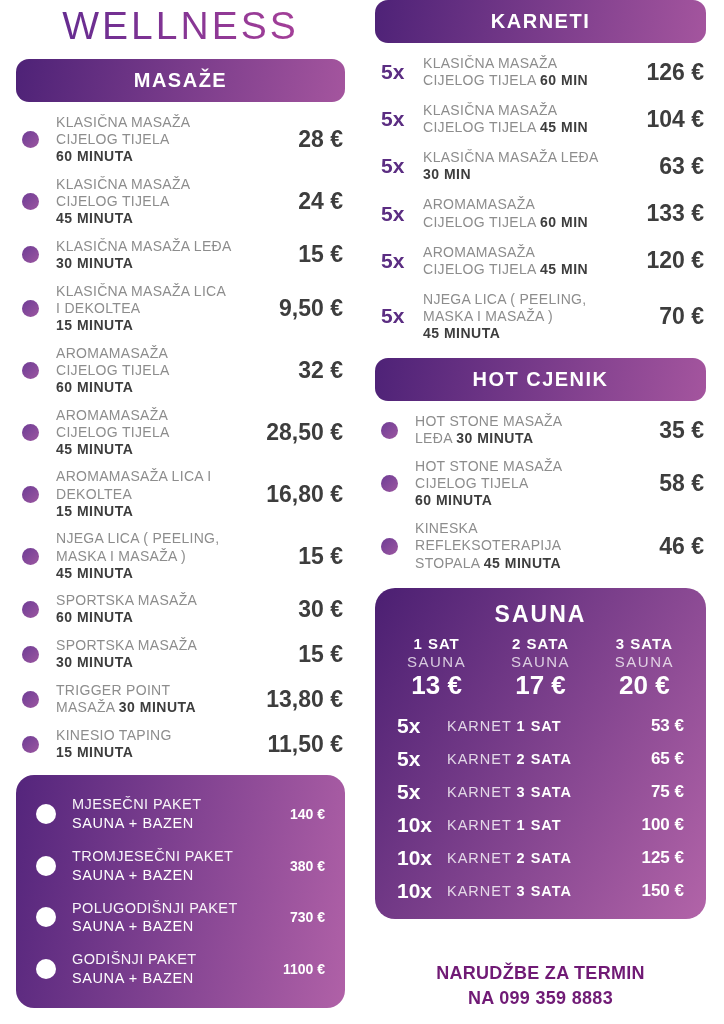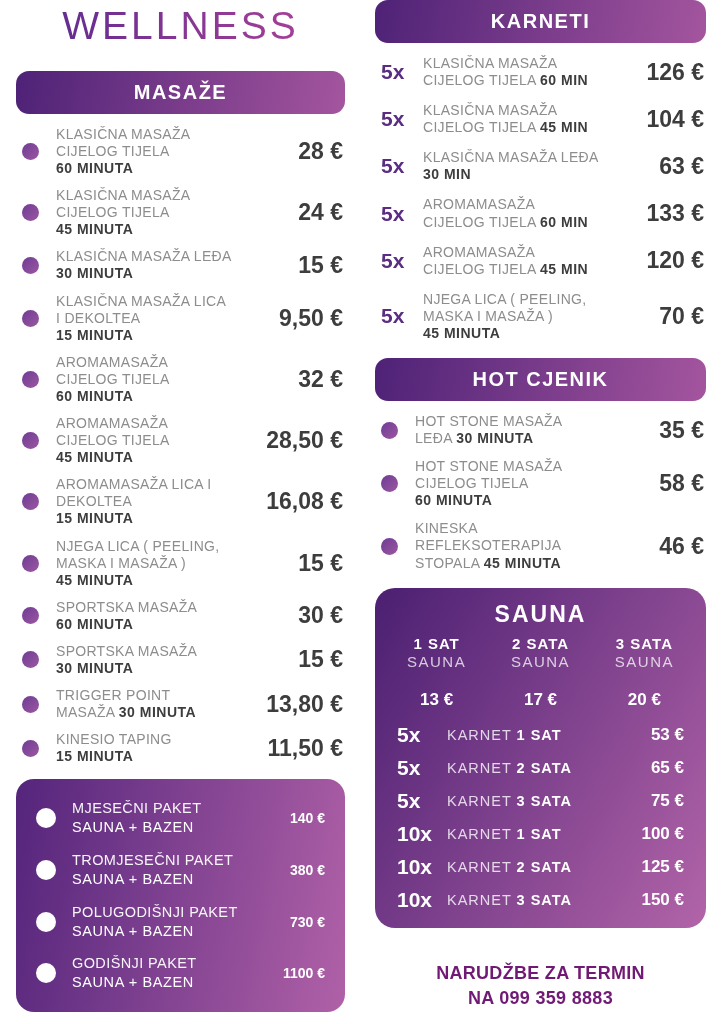--- a/index.html
+++ b/index.html
@@ -23,21 +23,21 @@
   .brand-line1 { font-size:39px; font-weight:400; letter-spacing:3px; line-height:1.05; }
   .brand-line2 { font-size:55px; font-weight:800; letter-spacing:2px; line-height:0.92; margin-top:-2px; }
 
   
   .section-bar {
     height:43px; border-radius:13px; flex-shrink:0;
     background:linear-gradient(100deg,#4e2277,#a4559e);
     color:#fff; font-weight:800; font-size:20px; letter-spacing:1.5px;
     display:flex; align-items:center; justify-content:center;
   }
-  .bar-masaze  { margin-top:24px; }
+  .bar-masaze  { margin-top:12px; }
   .bar-karneti { }
   .bar-hotstone{ margin-top:16px; }
 
   
   .list {
     margin:12px 0 0 0; padding:0 2px 0 6px; list-style:none;
     display:flex; flex-direction:column; gap:10px;
   }
   .col-left .list-masaze { flex:1; justify-content:space-between; padding-bottom:4px; }
   .list-karneti { gap:13px; }
@@ -76,21 +76,21 @@
   
   .sauna-box {
     margin-top:14px; border-radius:20px; flex-shrink:0;
     background:linear-gradient(120deg,#4b1f72,#b264a8);
     padding:13px 18px 16px; color:#fff;
   }
   .sauna-title { text-align:center; font-size:23px; font-weight:800; letter-spacing:2px; }
   .sauna-cols { display:flex; justify-content:space-between; padding:7px 14px 0; text-align:center; }
   .sauna-col .hours { font-size:15px; font-weight:800; letter-spacing:1px; }
   .sauna-col .slabel { font-size:15px; letter-spacing:1.5px; color:rgba(255,255,255,0.75); margin-top:1px; }
-  .sauna-col .sprice { font-size:17px; font-weight:800; margin-top:20px; }
+  .sauna-col .sprice { font-size:26px; font-weight:800; margin-top:0; }
   .sauna-rows { margin-top:13px; padding:0 4px; display:flex; flex-direction:column; gap:9px; }
   .sauna-row { display:flex; align-items:center; }
   .sauna-row .sqty { flex:0 0 50px; font-size:21px; font-weight:800; color:#fff; }
   .sauna-row .slbl { flex:1; font-size:14.5px; letter-spacing:1px; color:rgba(255,255,255,0.8); }
   .sauna-row .slbl b { color:#fff; font-weight:800; }
   .sauna-row .srprice { font-size:17px; font-weight:800; color:#fff; white-space:nowrap; }
 
   
   .footer {
     margin-top:auto; margin-bottom:14px; text-align:center;
@@ -152,21 +152,21 @@
     <span class="item-text"><span>AROMAMASAŽA
 CIJELOG TIJELA
 </span><b>45 MINUTA</b></span>
     <span class="price">28,50 €</span>
   </li>
         <li class="row">
     <span class="bullet"></span>
     <span class="item-text"><span>AROMAMASAŽA LICA I
 DEKOLTEA
 </span><b>15 MINUTA</b></span>
-    <span class="price">16,08 €</span>
+    <span class="price">16,80 €</span>
   </li>
         <li class="row">
     <span class="bullet"></span>
     <span class="item-text"><span>NJEGA LICA ( PEELING,
 MASKA I MASAŽA )
 </span><b>45 MINUTA</b></span>
     <span class="price">15 €</span>
   </li>
         <li class="row">
     <span class="bullet"></span>

